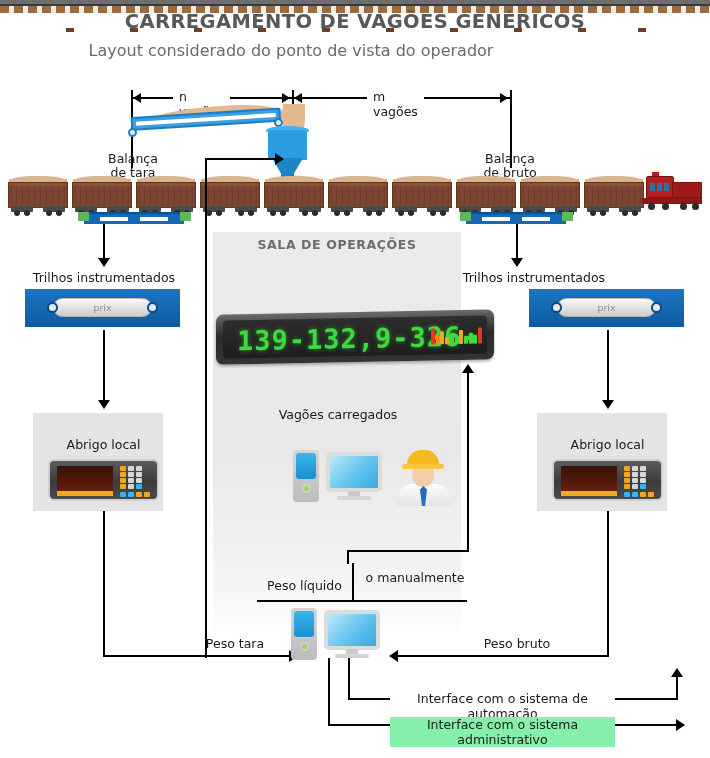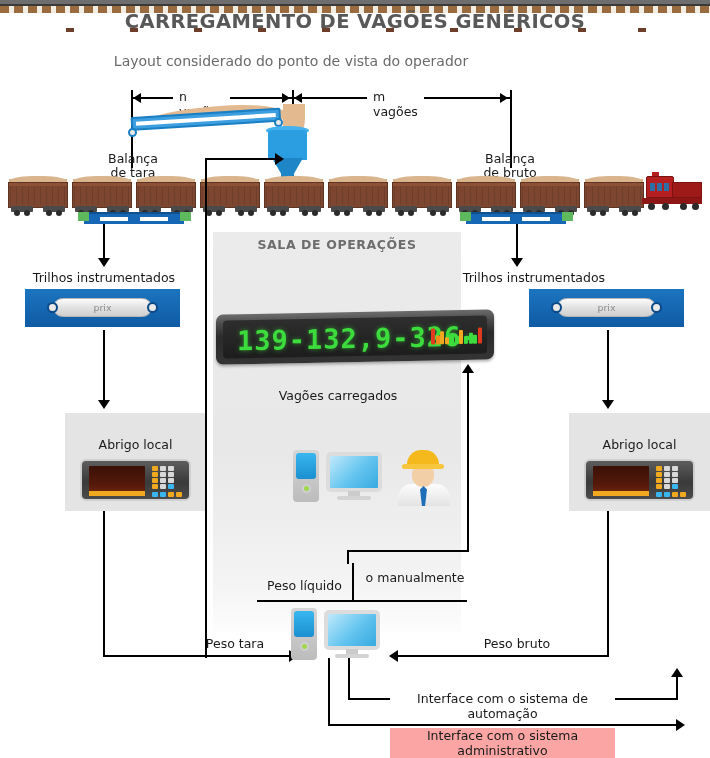--- a/index.html
+++ b/index.html
@@ -1,21 +1,21 @@
 <!DOCTYPE html>
 <html><head>
 <meta charset="utf-8">
 <style>
   html,body{margin:0;padding:0;background:#fff;}
   body{width:710px;height:758px;position:relative;overflow:hidden;
        font-family:"DejaVu Sans","Liberation Sans",sans-serif;color:#1a1a1a;}
   .abs{position:absolute;}
   .ttl{width:710px;text-align:center;top:10px;font-size:19.5px;font-weight:bold;
        letter-spacing:.4px;color:#585858;}
-  .sub{width:582px;text-align:center;top:41px;font-size:14px;color:#6a6a6a;margin-top:12px;}
+  .sub{width:582px;text-align:center;top:41px;font-size:16px;color:#6a6a6a;}
 
   
   .room{left:213px;top:232px;width:248px;height:400px;
         background:linear-gradient(180deg,#ebebeb 0%,#e8e8e8 55%,#f4f4f4 88%,#fdfdfd 100%);}
   .room-ttl{left:213px;top:237px;width:248px;text-align:center;font-size:12.5px;
             font-weight:bold;color:#6d6d6d;letter-spacing:.6px;}
 
   
   .ballast{left:0;top:218px;width:710px;height:6px;background:#3a3a3a;}
   .sleepers{left:0;top:224px;width:710px;height:7px;
@@ -98,21 +98,21 @@
   .lcbox{position:absolute;width:155px;height:38px;
      background:linear-gradient(180deg,#1c74bf 0%,#0f5ba4 100%);}
   .lcbar{position:absolute;left:28px;top:9px;width:99px;height:19px;
      background:linear-gradient(180deg,#fbfbfb 0%,#e2e2e2 50%,#cfcfcf 100%);
      border-radius:10px;border:1px solid #b6b6b6;box-sizing:border-box;}
   .lceye{position:absolute;top:13px;width:11px;height:11px;border-radius:50%;
      background:#e9e9e9;border:2px solid #0c4a88;box-sizing:border-box;}
   .lctxt{position:absolute;top:13px;width:99px;text-align:center;font-size:9.5px;color:#8d8d8d;}
 
   
-  .shb{position:absolute;width:141px;height:98px;background:#e4e4e4;margin-left:32px;}
+  .shb{position:absolute;width:130px;height:98px;background:#e4e4e4;}
   .shl{position:absolute;width:141px;text-align:center;font-size:12.5px;top:24px;}
   .term{position:absolute;left:15px;top:46px;width:111px;height:42px;
       background:linear-gradient(180deg,#5d5d5d 0%,#3a3a3a 55%,#4b4b4b 100%);
       border-radius:6px;border:2px solid #cfcfcf;box-sizing:border-box;}
   .tscr{position:absolute;left:7px;top:5px;width:56px;height:30px;
       background:linear-gradient(180deg,#3a1008 0%,#571a0b 65%,#7b2a10 100%);border-radius:1px;}
   .tbar{position:absolute;left:7px;top:30px;width:56px;height:5px;background:#f0a81e;}
   .kp{position:absolute;left:70px;top:5px;width:34px;height:31px;}
   .kp b{position:absolute;width:6px;height:5px;border-radius:1px;display:block;}
 
@@ -393,21 +393,21 @@
         <div class="bg" style="left: 23.5px; height: 8px; background: rgb(61, 220, 61);"></div>
         <div class="bg" style="left: 28.2px; height: 14px; background: rgb(240, 168, 30);"></div>
         <div class="bg" style="left: 32.9px; height: 8px; background: rgb(61, 220, 61);"></div>
         <div class="bg" style="left: 37.6px; height: 11px; background: rgb(61, 220, 61);"></div>
         <div class="bg" style="left: 42.3px; height: 9px; background: rgb(61, 220, 61);"></div>
         <div class="bg" style="left: 47px; height: 16px; background: rgb(224, 59, 31);"></div>
       </div>
   </div>
 </div>
 
-<div class="cap abs" style="left:238px;top:388px;width:200px;">
+<div class="cap abs" style="left:238px;top:407px;width:200px;">
   <div>Vagões carregados</div>
 </div>
 
 <div class="tower abs" style="left:293px;top:450px;">
   <div class="tower-b"></div>
     <div class="tower-p"></div>
 </div>
 <div class="mon abs" style="left:326px;top:452px;">
   <div class="mscr"></div>
     <div class="mstd"></div>
@@ -537,13 +537,13 @@
 
 <div class="ln lnv abs" style="left:348px;top:658px;height:42px;"></div>
 <div class="ln lnh abs" style="left:348px;top:698px;width:330px;"></div>
 <div class="ln lnv abs" style="left:676px;top:676px;height:24px;"></div>
 <div class="au abs" style="left:671px;top:668px;"></div>
 <div class="cap abs" style="left:390px;top:691px;width:225px;background:#fff;">Interface com o sistema de automação</div>
 
 <div class="ln lnv abs" style="left:328px;top:658px;height:68px;"></div>
 <div class="ln lnh abs" style="left:328px;top:724px;width:350px;"></div>
 <div class="arr abs" style="left:676px;top:719px;"></div>
-<div class="cap abs" style="left:390px;top:717px;width:225px;background:#fca5a5;margin-top:11px;">Interface com o sistema administrativo</div>
+<div class="cap abs" style="left:390px;top:717px;width:225px;background:#86efac;">Interface com o sistema administrativo</div>
 
 </body></html>

